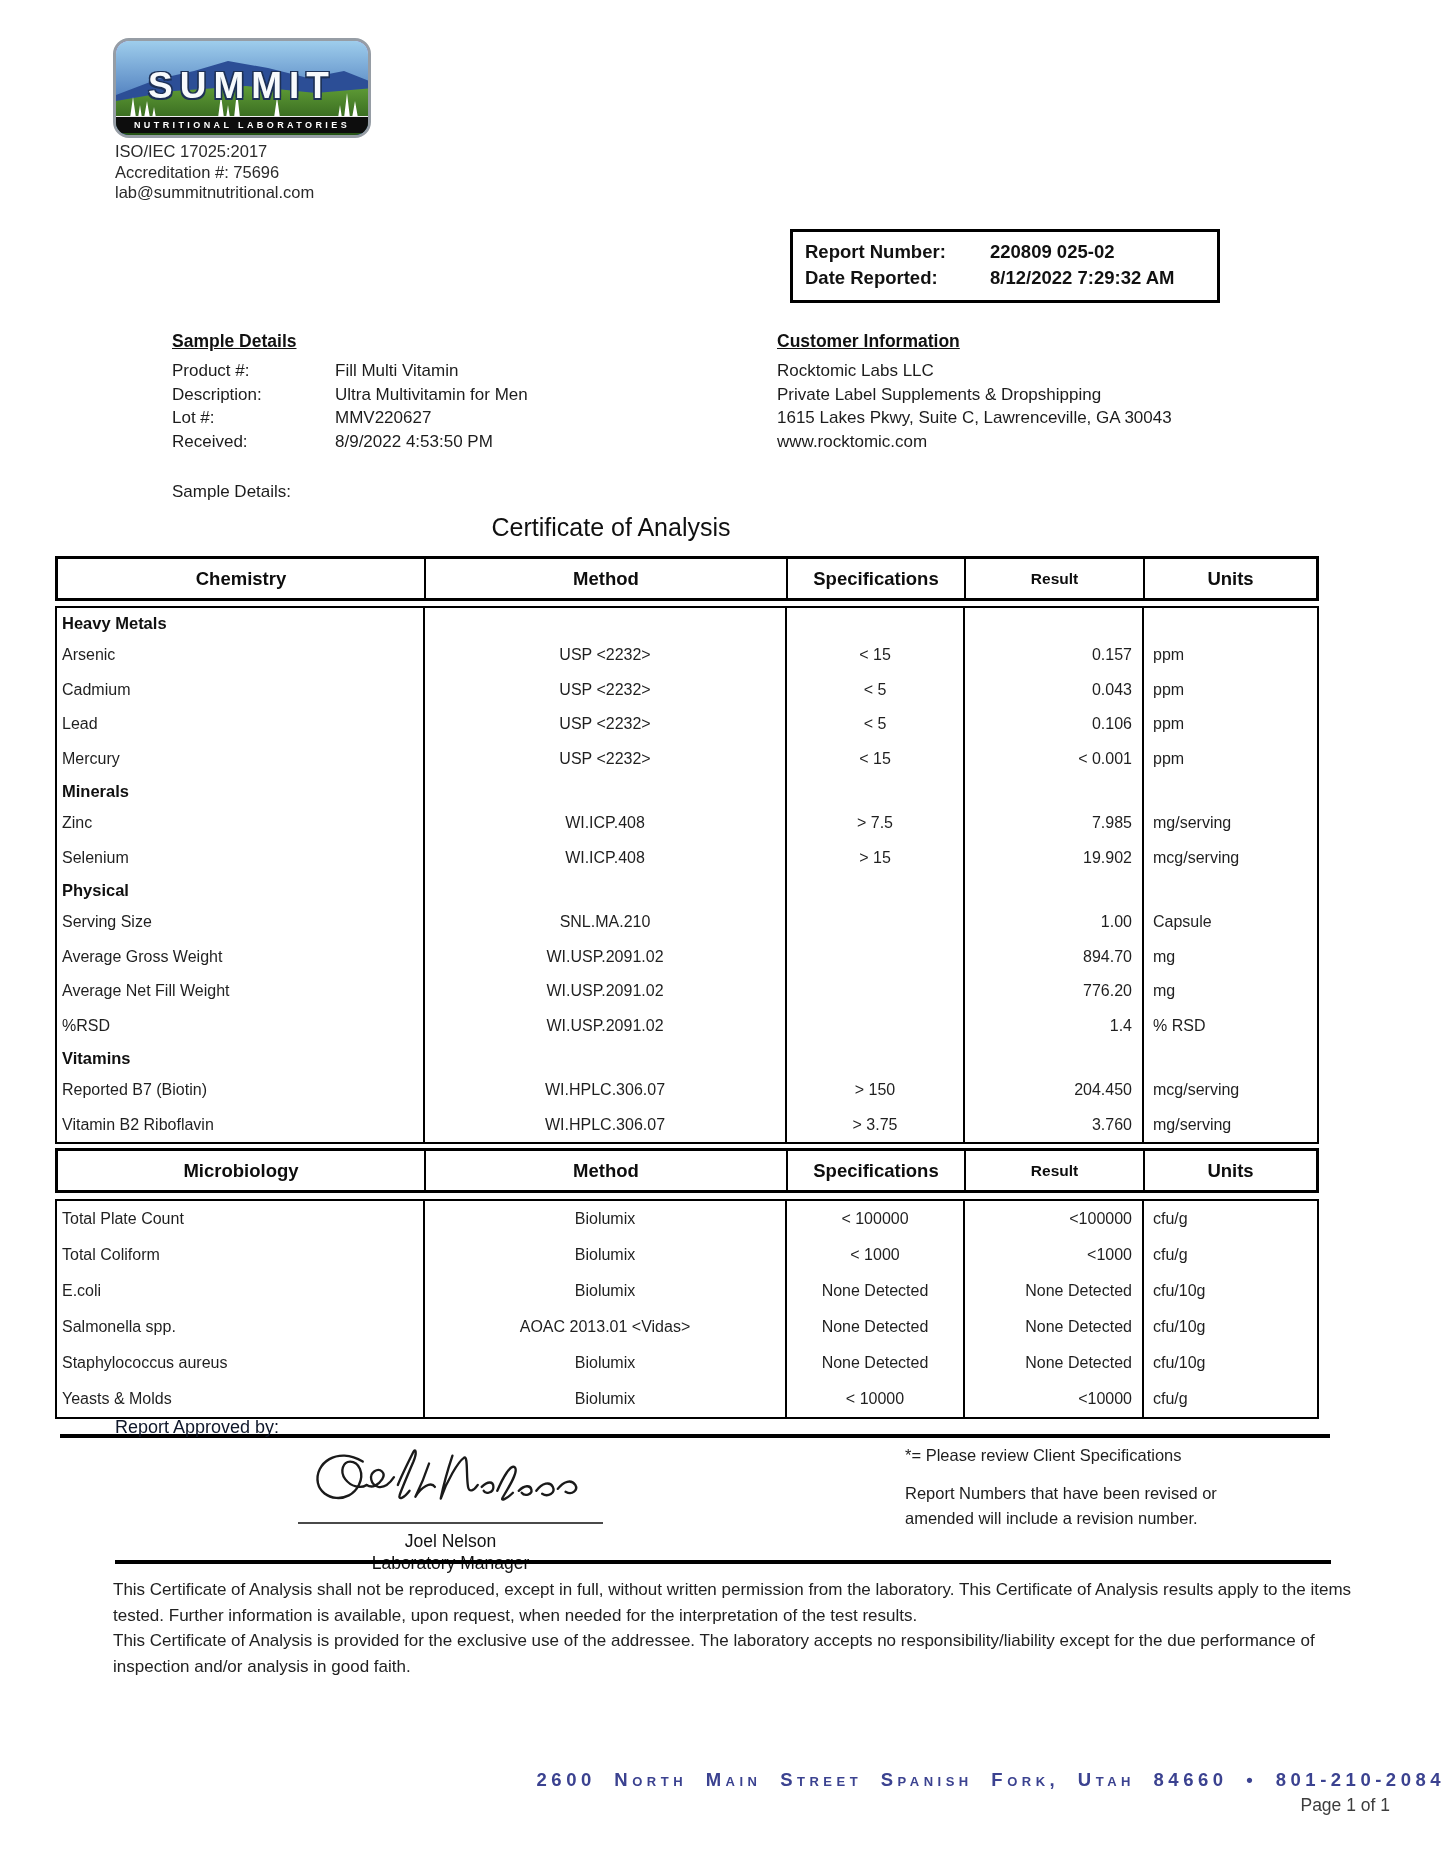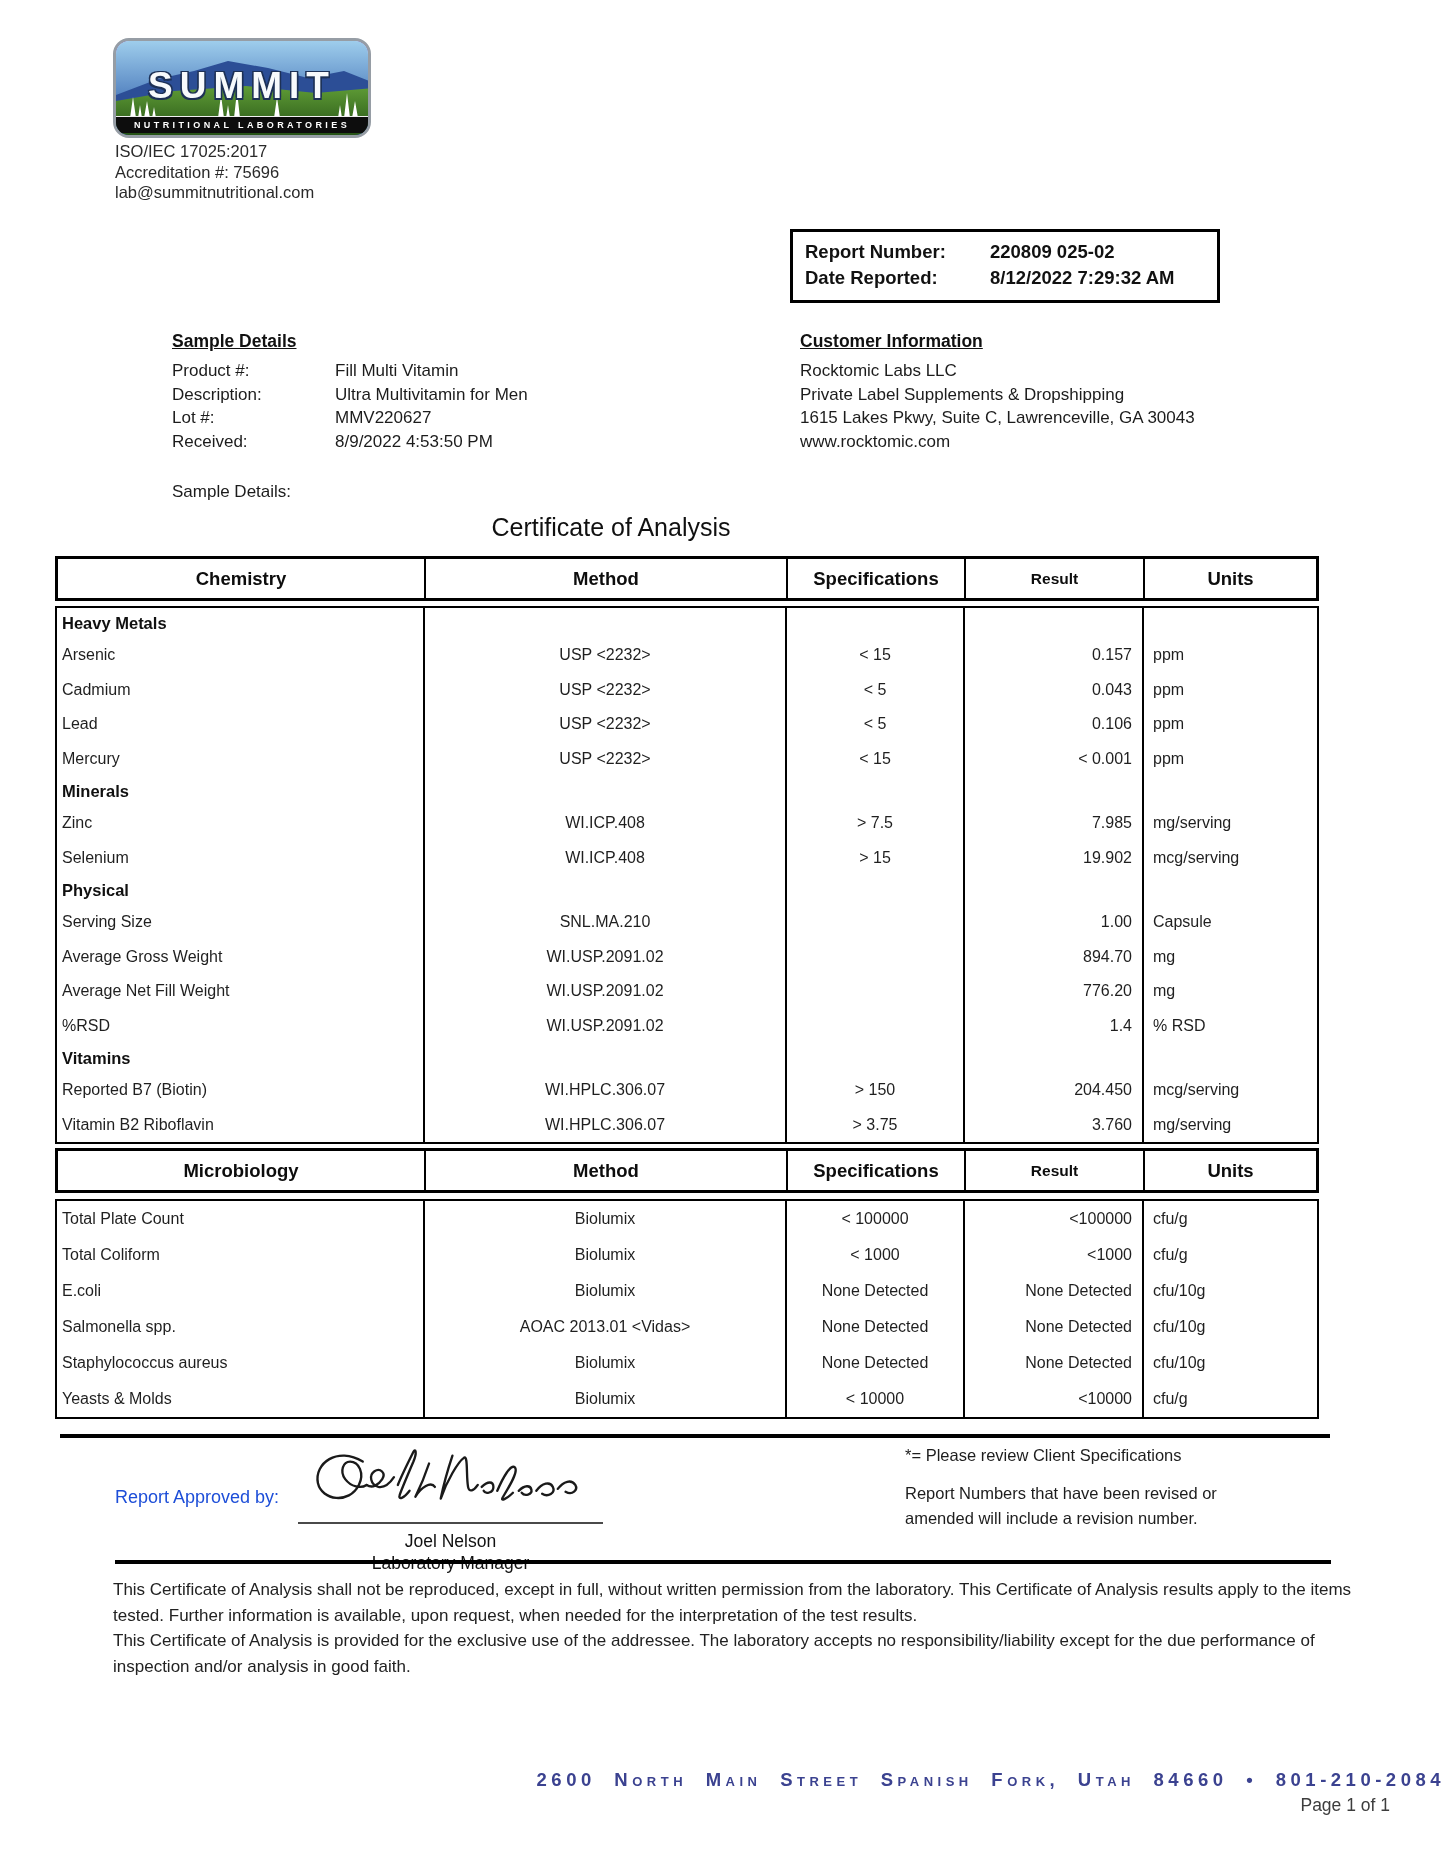--- a/index.html
+++ b/index.html
@@ -46,21 +46,21 @@
   
   .section-heading {
     font-size:17.5px; font-weight:700; text-decoration:underline; color:#111;
     margin-bottom:7px;
   }
   #sample-details { left:172px; top:331px; width:580px; font-size:17px; }
   #sample-details .frow { display:flex; line-height:23.5px; }
   #sample-details .flabel { width:163px; }
   #sample-details .secondary { margin-top:27px; line-height:23px; }
 
-  #customer-info { left:800px; top:331px; width:600px; font-size:17px; }
+  #customer-info { left:777px; top:331px; width:600px; font-size:17px; }
   #customer-info .cline { line-height:23.5px; }
 
   
   #coa-title {
     left:55px; top:513px; width:1112px; text-align:center;
     font-size:25px; color:#101010;
   }
 
   
   .thead {
@@ -97,21 +97,21 @@
 
   #chem-header  { top:556px; }
   #chem-body    { top:606px; }
   #micro-header { top:1148px; }
   #micro-body   { top:1199px; }
 
   
   #rule1 { left:60px;  top:1434px; width:1270px; height:4px; background:#000; }
   #rule2 { left:115px; top:1560px; width:1216px; height:4px; background:#000; }
 
-  #approve-label { left:115px; top:1487px; font-size:18px; color:#1d4ed8; }
+  #approve-label { left:115px; top:1417px; font-size:18px; color:#0f172a; }
   #sig-block { left:298px; top:1444px; width:305px; text-align:center; }
   #sig-draw { width:305px; height:80px; border-bottom:2px solid #4a4a4a; }
   #sig-name  { font-size:17.5px; line-height:22px; margin-top:2px; color:#111; }
   #sig-title { font-size:17.5px; line-height:22px; color:#111; }
 
   #side-notes { left:905px; top:1444px; width:345px; font-size:16.5px; color:#1d1d1d; }
   #side-notes .n1 { line-height:22px; margin-bottom:15px; }
   #side-notes .n2 { line-height:24.5px; }
 
   

